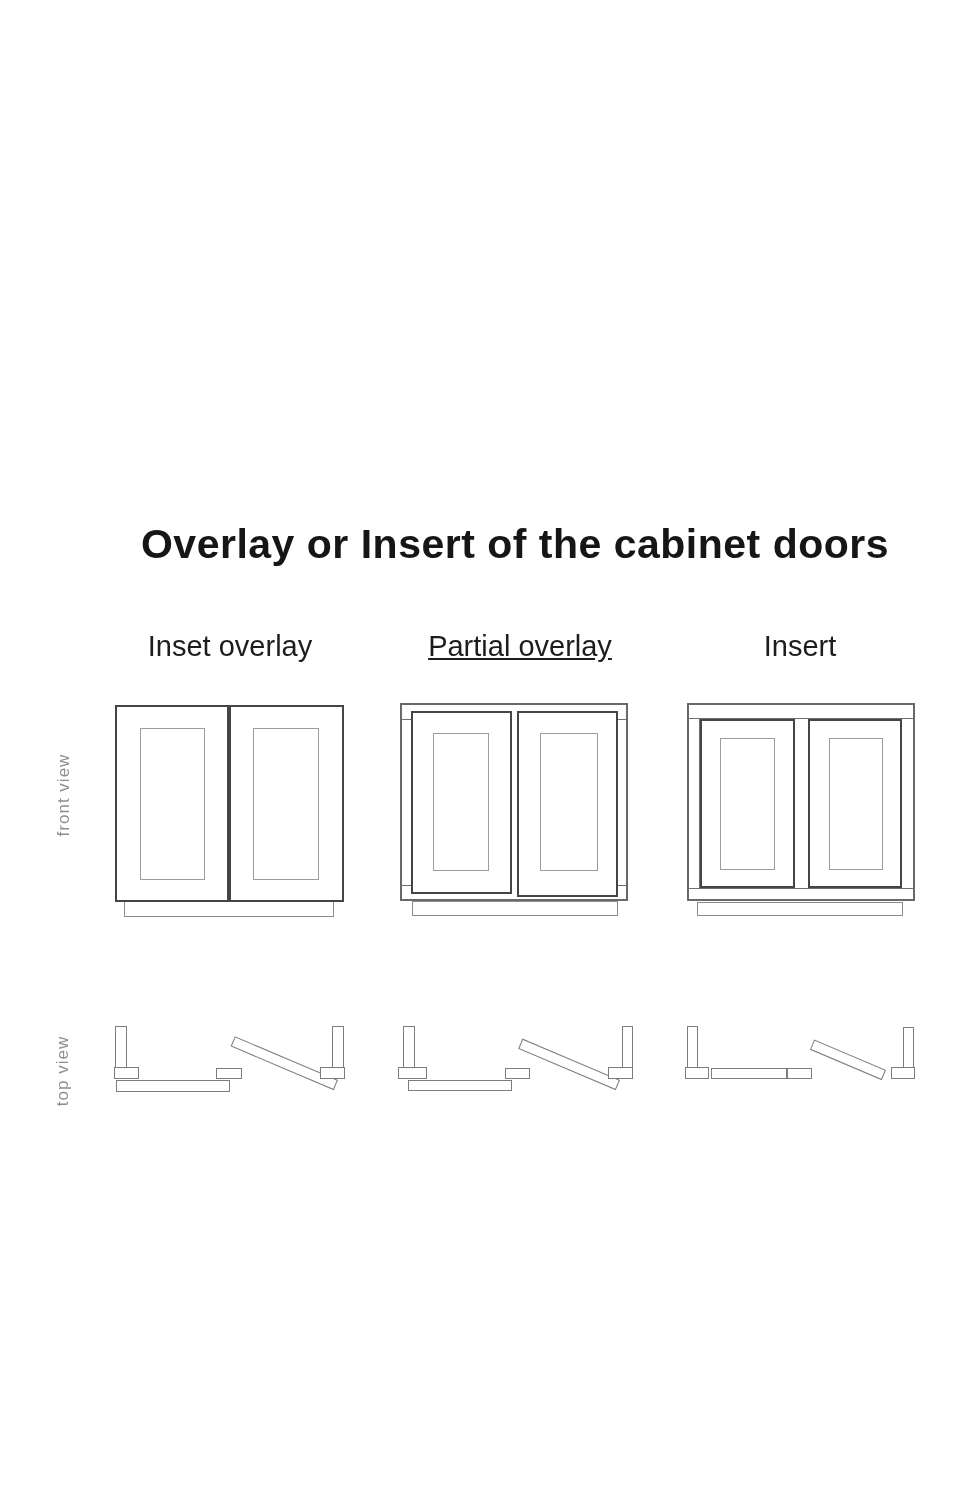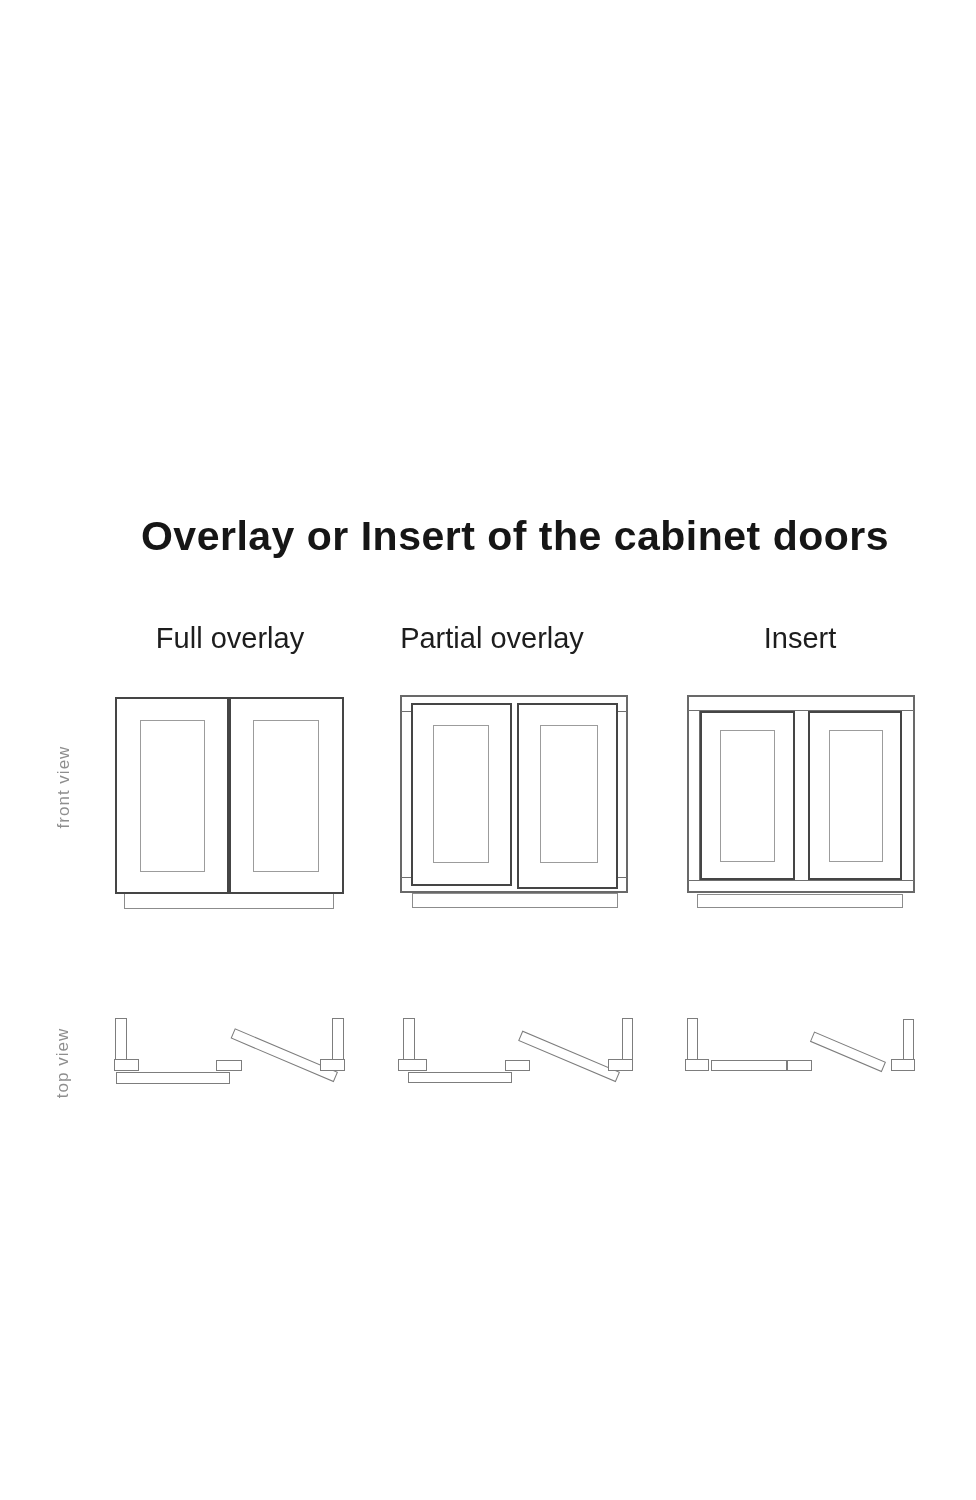--- a/index.html
+++ b/index.html
@@ -7,21 +7,21 @@
     padding: 0;
     background: #ffffff;
   }
   body {
     width: 976px;
     height: 1500px;
     position: relative;
     overflow: hidden;
     font-family: "Liberation Sans", sans-serif;
   }
-  .stage { position: absolute; inset: 0; }
+  .stage { position: absolute; inset: 0; margin-top: 8px; }
 
   .title {
     position: absolute;
     top: 487px;
     left: 515px;
     transform: translateX(-50%);
     font-size: 41px;
     line-height: 1.1;
     color: #161616;
     white-space: nowrap;
@@ -30,21 +30,21 @@
 
   .col-label {
     position: absolute;
     top: 622px;
     transform: translateX(-50%);
     font-size: 29px;
     color: #1d1d1d;
     white-space: nowrap;
   }
   .col-label.c1 { left: 230px; }
-  .col-label.c2 { left: 492px; }
+  .col-label.c2 { left: 520px; text-decoration: underline; }
   .col-label.c3 { left: 800px; }
 
   .vlabel {
     position: absolute;
     transform: translate(-50%, -50%) rotate(-90deg);
     font-size: 17px;
     letter-spacing: 1px;
     color: #8e8e8e;
     white-space: nowrap;
   }
@@ -70,21 +70,21 @@
     transform: rotate(23deg);
   }
 </style>
 </head>
 <body>
 
 <div class="stage">
 
   <h1 class="title">Overlay or Insert of the cabinet doors</h1>
 
-  <div class="col-label c1">Full overlay</div>
+  <div class="col-label c1">Inset overlay</div>
   <div class="col-label c2">Partial overlay</div>
   <div class="col-label c3">Insert</div>
 
   <div class="vlabel front">front view</div>
   <div class="vlabel top">top view</div>
 
   <div>
     <div class="rect base" style="left:124px; top:893px; width:210px; height:16px;"></div>
     <div class="rect door" style="left:115px; top:697px; width:114px; height:197px;"></div>
     <div class="rect door" style="left:229px; top:697px; width:115px; height:197px;"></div>

